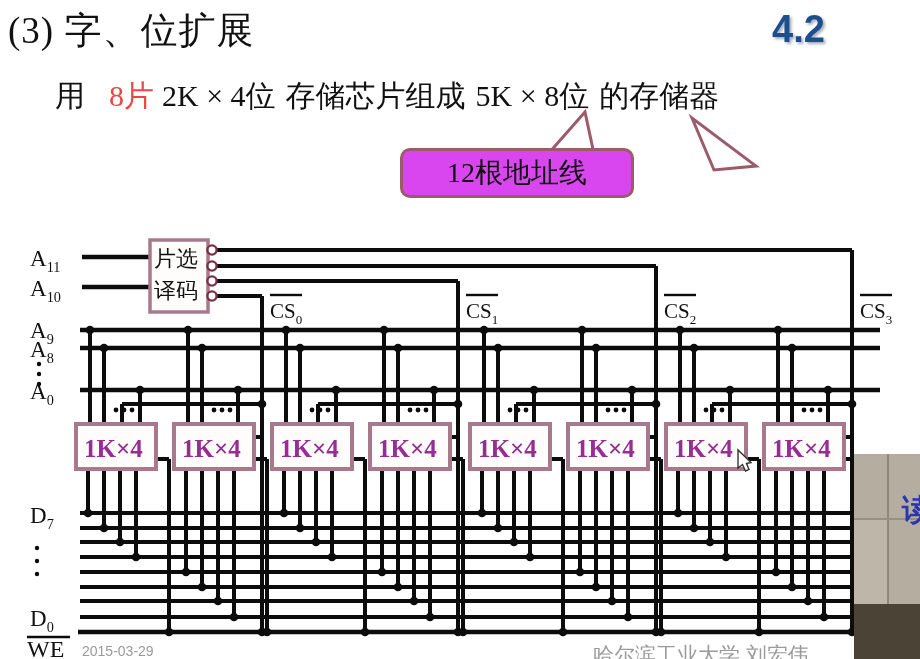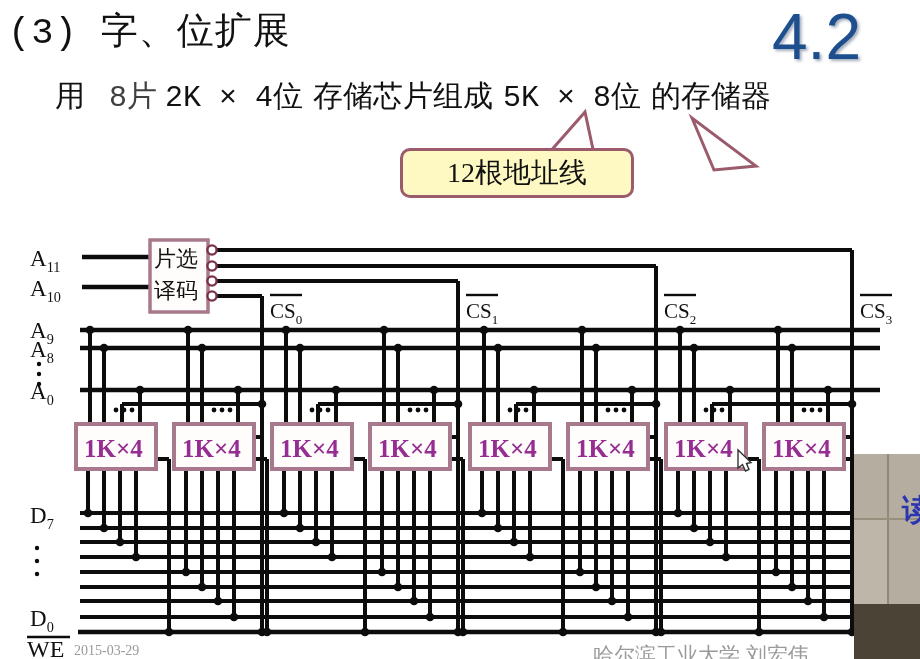--- a/index.html
+++ b/index.html
@@ -1,35 +1,35 @@
 <!DOCTYPE html>
 <html><head>
 <meta charset="utf-8">
 <style>
   html,body{margin:0;padding:0;}
   body{width:920px;height:659px;position:relative;background:#ffffff;overflow:hidden;
        font-family:"Liberation Serif","DejaVu Serif",serif;}
   #stage{position:absolute;inset:0;width:920px;height:659px;}
   #diagram{position:absolute;left:0;top:0;z-index:1;}
-  .txt{position:absolute;z-index:2;white-space:nowrap;color:#111;font-family:Liberation Mono, monospace;}
+  .txt{position:absolute;z-index:2;white-space:nowrap;color:#111;}
   #slide-title{left:8px;top:6px;font-size:37px;letter-spacing:1px;}
-  #section-number{left:772px;top:0px;font-size:64px;font-weight:normal;color:#1d4f8f;
+  #section-number{left:772px;top:8px;font-size:38px;font-weight:bold;color:#1d4f8f;
       font-family:"Liberation Sans","DejaVu Sans",sans-serif;
       text-shadow:2px 2px 3px rgba(90,105,130,.55);}
   #statement{left:55px;top:76px;font-size:30px;}
-  #statement .hl{color:#404040;margin:0 8px 0 14px;}
+  #statement .hl{color:#ef4444;margin:0 8px 0 14px;}
   #statement .sp{margin-right:10px;}
   .callout{position:absolute;z-index:2;border:3.5px solid #9b5b6b;border-radius:10px;
-      background:#fef9c3;display:flex;align-items:center;justify-content:center;
+      background:#d946ef;display:flex;align-items:center;justify-content:center;
       font-size:28px;color:#111;}
   #callout-addr{left:400px;top:148px;width:228px;height:44px;}
   #callout-data{left:706px;top:161px;width:208px;height:42px;}
   .footer{position:absolute;z-index:2;color:#9a9a9a;
       font-family:"Liberation Sans","DejaVu Sans",sans-serif;}
-  #footer-date{left:74px;top:643px;font-size:14px;font-family:Liberation Serif, serif;}
+  #footer-date{left:82px;top:643px;font-size:14px;}
   #footer-author{left:593px;top:641px;font-size:21px;}
   #video-overlay{position:absolute;z-index:3;left:854px;top:454px;width:66px;height:205px;
       background:#b5ad9f;overflow:hidden;}
   #video-overlay .seam-v{position:absolute;left:33px;top:0;width:2px;height:152px;background:#8f887b;}
   #video-overlay .seam-h{position:absolute;left:0;top:64px;width:66px;height:2px;background:#97907f;}
   #video-overlay .panel-hi{position:absolute;left:0;top:66px;width:33px;height:86px;background:#beb6a9;}
   #video-overlay .floor{position:absolute;left:0;top:150px;width:66px;height:55px;background:#4a4336;}
   #video-overlay .board-char{position:absolute;left:48px;top:36px;font-size:30px;color:#2a35b0;
       font-weight:bold;}
 </style>

